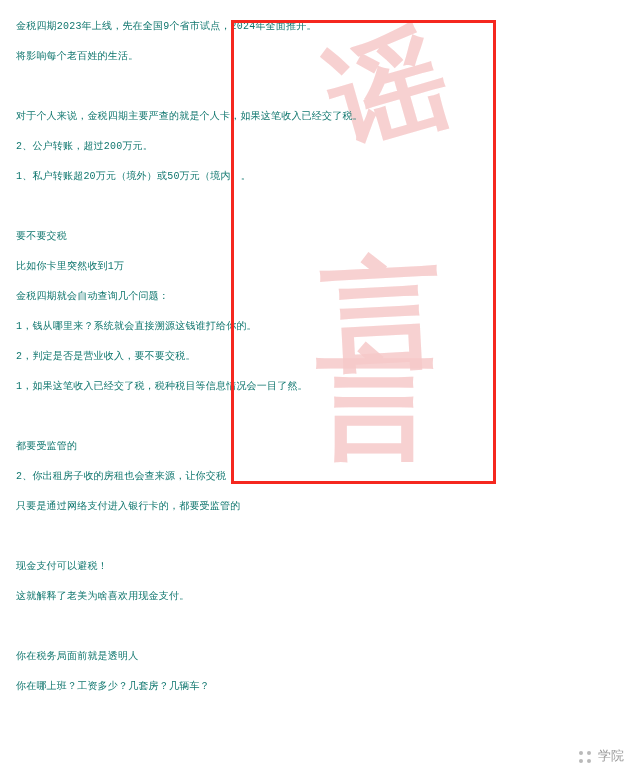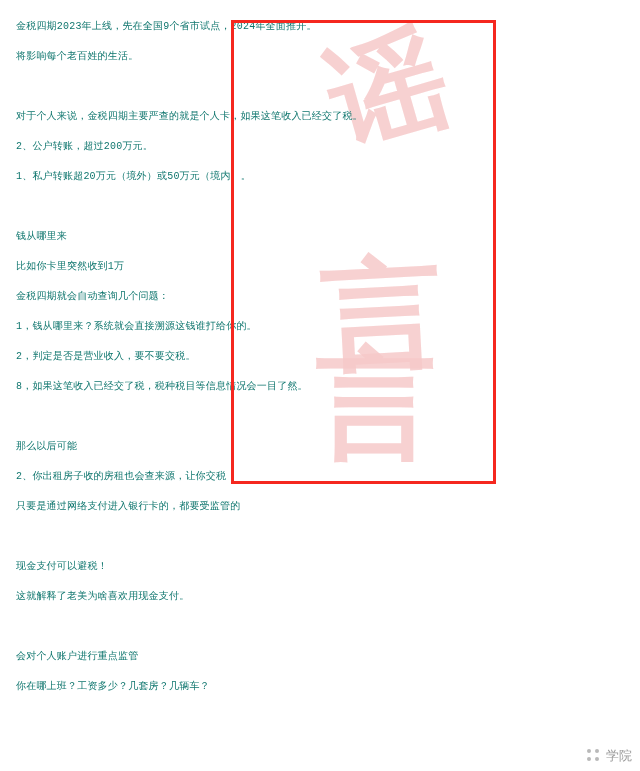--- a/index.html
+++ b/index.html
@@ -73,24 +73,24 @@
     line-height: 30px;
     color: #0f766e;
     white-space: pre;
     letter-spacing: 0.2px;
   }
   .blank {
     height: 30px;
   }
   .footer {
     position: absolute;
-    right: 8px;
+    right: 16px;
     bottom: 6px;
     display: flex;
-    align-items: center;
+    align-items: flex-end;
     gap: 5px;
     z-index: 4;
   }
   .footer-dots {
     display: inline-block;
     width: 14px;
     height: 14px;
     position: relative;
   }
   .footer-dots span {
@@ -120,35 +120,35 @@
   <div class="watermark wm-3">言</div>
 
   <div class="content">
     <div class="line">金税四期2023年上线，先在全国9个省市试点，2024年全面推开。</div>
     <div class="line">将影响每个老百姓的生活。</div>
     <div class="line blank"></div>
     <div class="line">对于个人来说，金税四期主要严查的就是个人卡，如果这笔收入已经交了税。</div>
     <div class="line">2、公户转账，超过200万元。</div>
     <div class="line">1、私户转账超20万元（境外）或50万元（境内）。</div>
     <div class="line blank"></div>
-    <div class="line">钱从哪里来</div>
+    <div class="line">要不要交税</div>
     <div class="line">比如你卡里突然收到1万</div>
     <div class="line">金税四期就会自动查询几个问题：</div>
     <div class="line">1，钱从哪里来？系统就会直接溯源这钱谁打给你的。</div>
     <div class="line">2，判定是否是营业收入，要不要交税。</div>
-    <div class="line">8，如果这笔收入已经交了税，税种税目等信息情况会一目了然。</div>
+    <div class="line">1，如果这笔收入已经交了税，税种税目等信息情况会一目了然。</div>
     <div class="line blank"></div>
-    <div class="line">那么以后可能</div>
+    <div class="line">都要受监管的</div>
     <div class="line">2、你出租房子收的房租也会查来源，让你交税</div>
     <div class="line">只要是通过网络支付进入银行卡的，都要受监管的</div>
     <div class="line blank"></div>
     <div class="line">现金支付可以避税！</div>
     <div class="line">这就解释了老美为啥喜欢用现金支付。</div>
     <div class="line blank"></div>
-    <div class="line">会对个人账户进行重点监管</div>
+    <div class="line">你在税务局面前就是透明人</div>
     <div class="line">你在哪上班？工资多少？几套房？几辆车？</div>
 
   </div>
 
   <div class="red-box"></div>
 
   <div class="footer">
     <span class="footer-dots">
       <span></span>
         <span></span>

